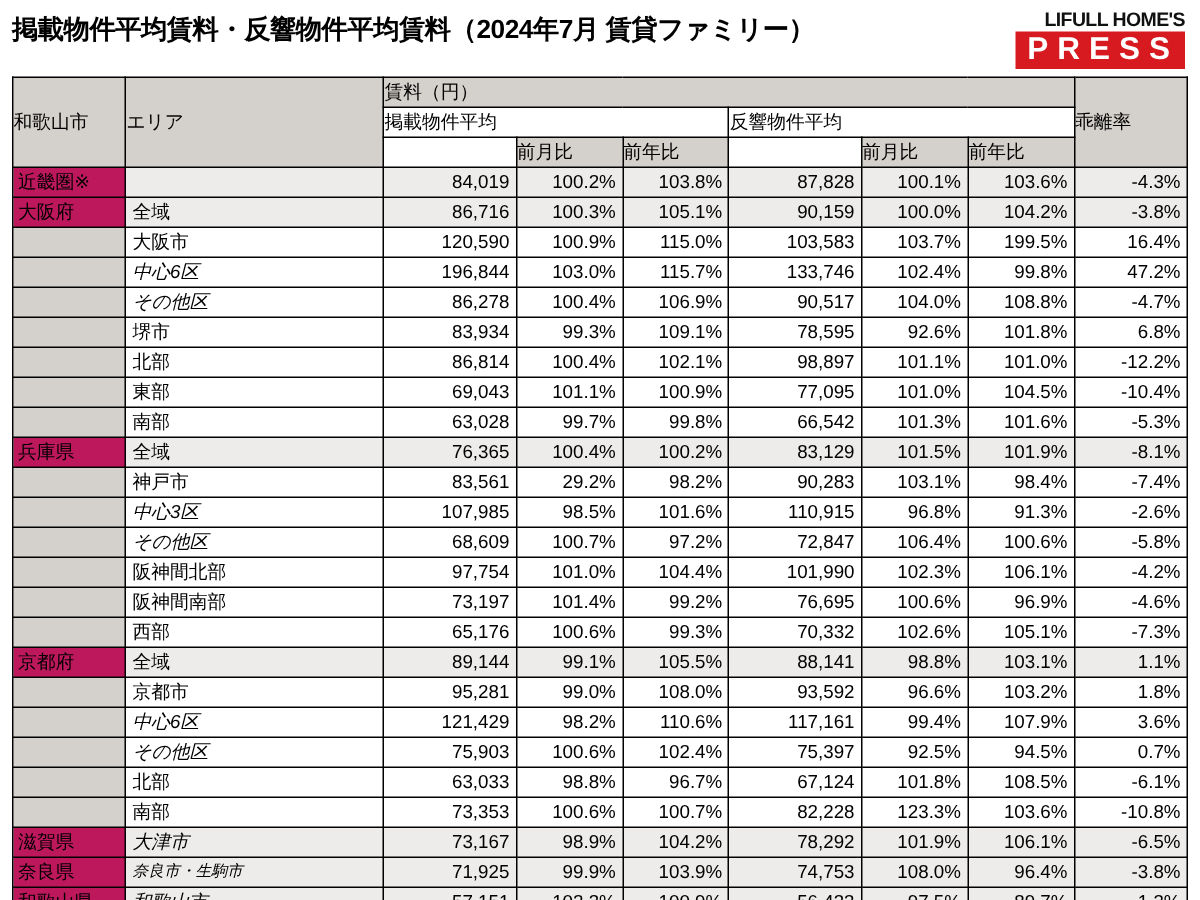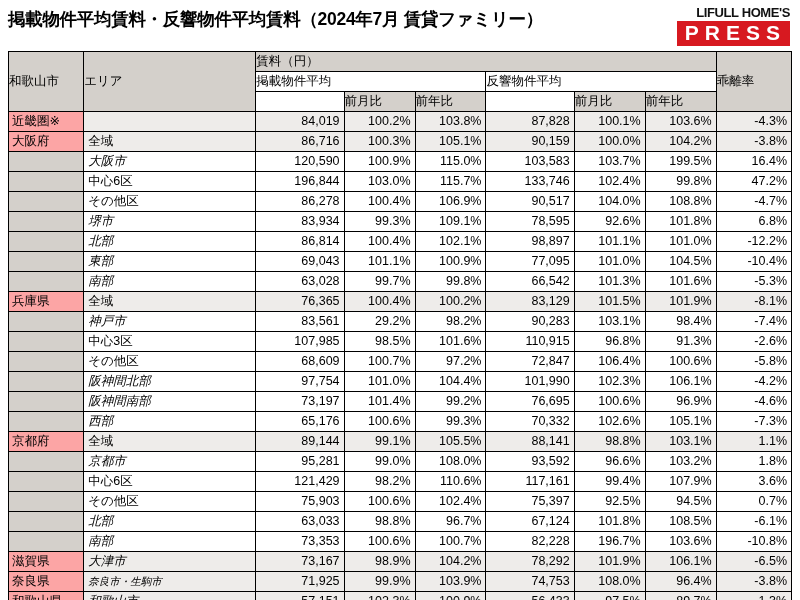--- a/index.html
+++ b/index.html
@@ -50,25 +50,25 @@
   thead th{background:#d4d0cb;text-align:center;font-size:12.5px;}
   thead th.plain{background:#ffffff;}
   .num{text-align:right;padding-right:4px;font-size:12.5px;}
   .ctr{text-align:left;}
 
   
   td.pref{background:#d4d0cb;padding-left:3px;white-space:nowrap;}
   td.area{background:#ffffff;padding-left:4px;white-space:nowrap;margin-left:48px;}
   td.area.shade{background:#eeecea;}
   tr.shaded td{background:#eeecea;}
-  tr.shaded td.pref{background:#fca5a5;}
+  tr.shaded td.pref{background:#be185d;}
 
   .indent1{padding-left:18px;font-style:italic;}
-  .indent2{padding-left:40px;font-style:italic;}
-  .indent3{padding-left:56px;}
+  .indent2{padding-left:40px;}
+  .indent3{padding-left:56px;font-style:italic;}
   .small{font-size:10.5px;}
 </style>
 </head>
 <body>
 
 <div class="page">
 
   <div class="topbar">
     <div class="title">掲載物件平均賃料・反響物件平均賃料（2024年7月 賃貸ファミリー）</div>
     <div class="logo">
@@ -341,21 +341,21 @@
           <td class="num">108.5%</td>
           <td class="num">-6.1%</td>
         </tr>
         <tr>
           <td class="pref"></td>
           <td class="area indent2">南部</td>
           <td class="num">73,353</td>
           <td class="num">100.6%</td>
           <td class="num">100.7%</td>
           <td class="num">82,228</td>
-          <td class="num">196.7%</td>
+          <td class="num">123.3%</td>
           <td class="num">103.6%</td>
           <td class="num">-10.8%</td>
         </tr>
         <tr class="shaded">
           <td class="pref">滋賀県</td>
           <td class="area shade indent1">大津市</td>
           <td class="num">73,167</td>
           <td class="num">98.9%</td>
           <td class="num">104.2%</td>
           <td class="num">78,292</td>

